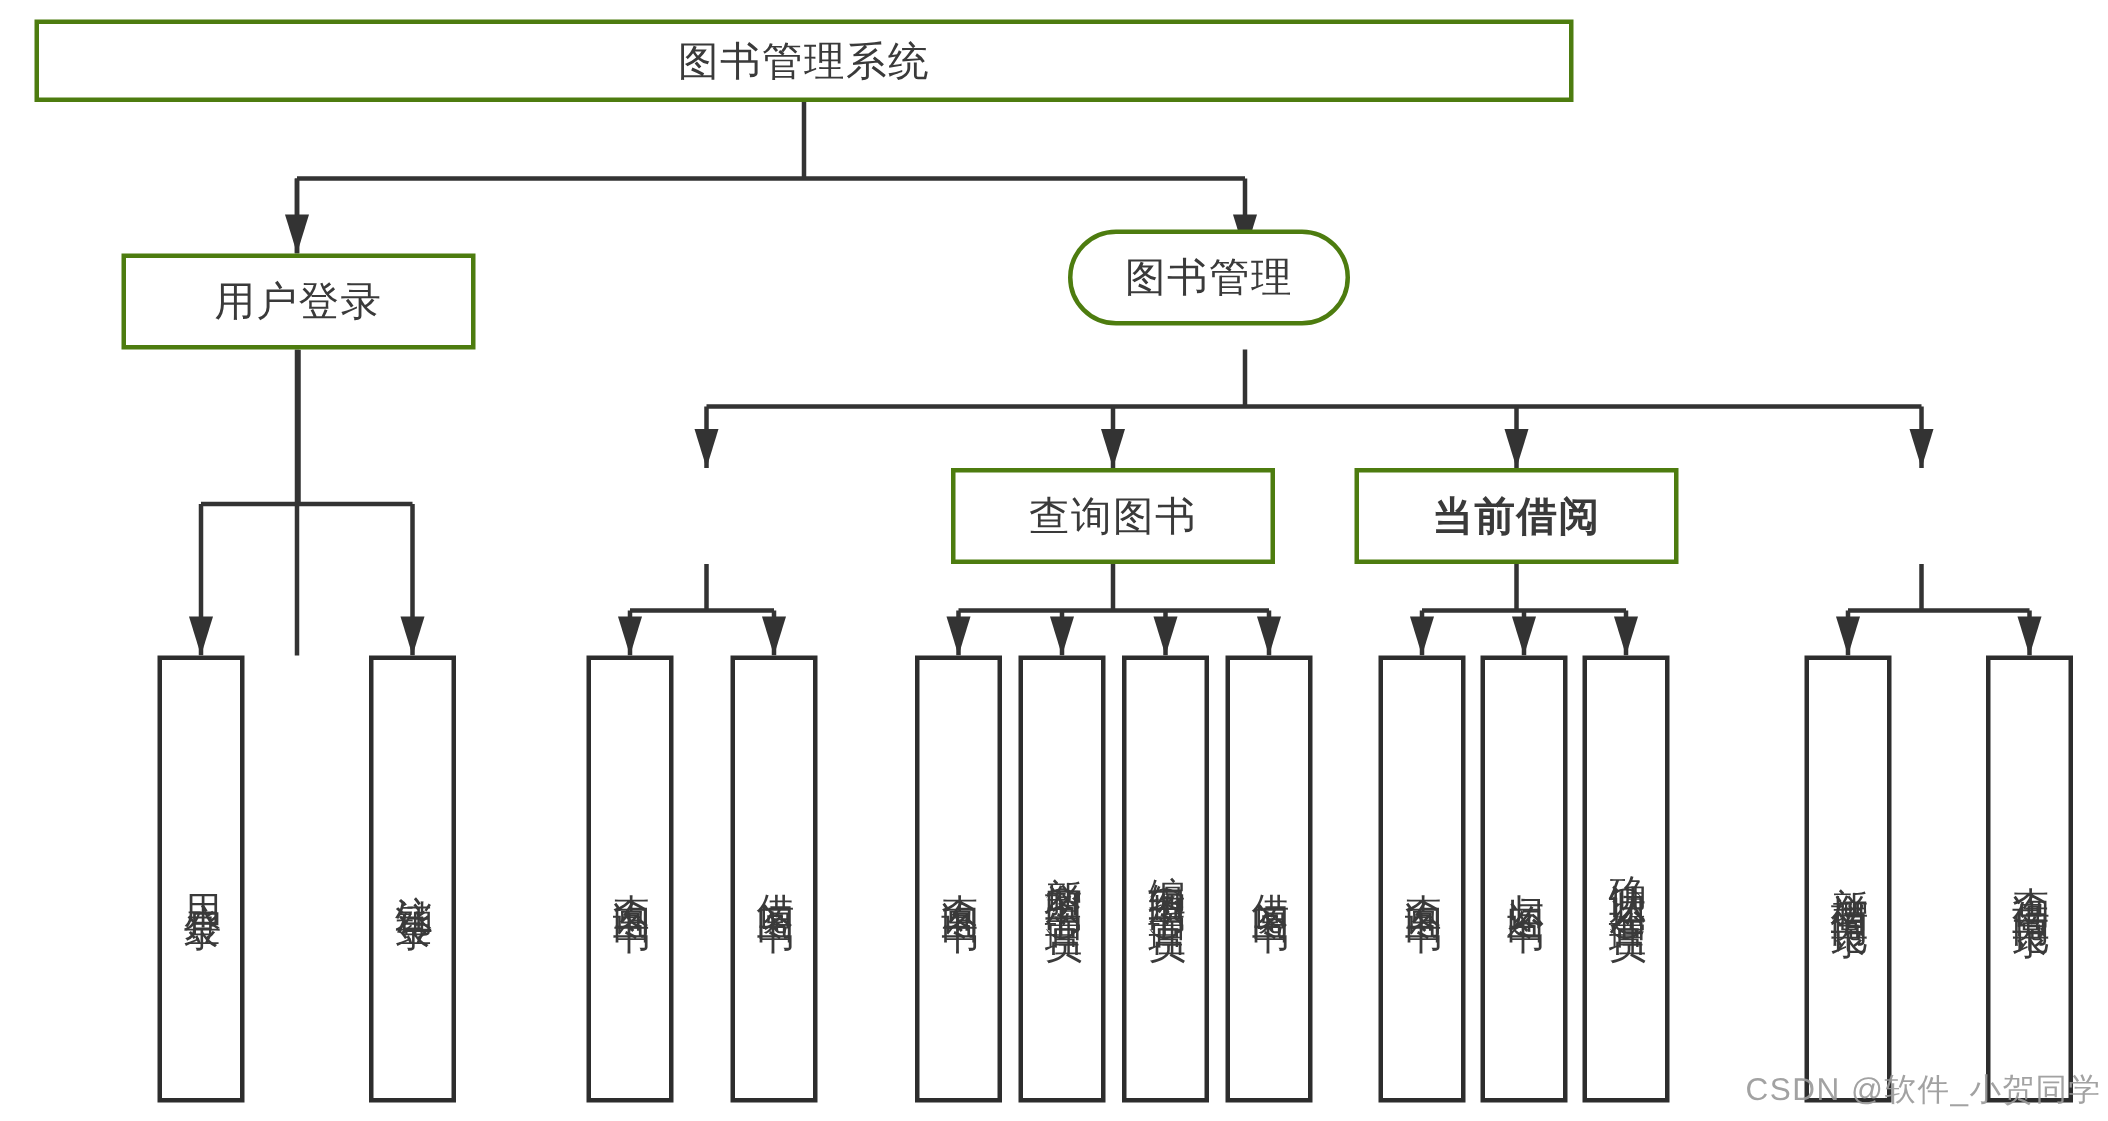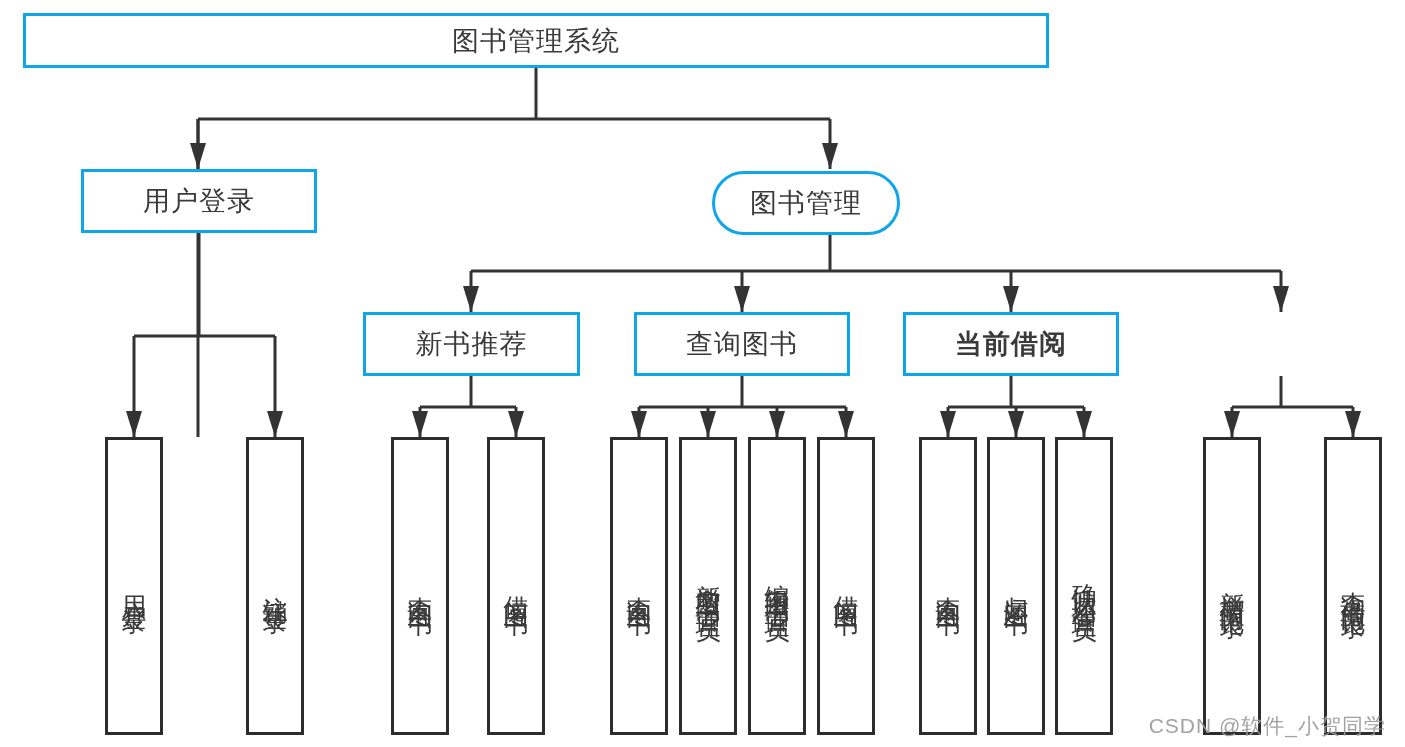--- a/index.html
+++ b/index.html
@@ -7,21 +7,21 @@
     position:relative;
     width:1405px;height:747px;
     background:#ffffff;
     font-family:"Liberation Sans",sans-serif;
     overflow:hidden;
   }
   .connectors{position:absolute;left:0;top:0;z-index:0;}
   .node{
     position:absolute;
     box-sizing:border-box;
-    border:3px solid #0ea5e9;
+    border:3px solid #4d7c0f;
     background:#ffffff;
     display:flex;align-items:center;justify-content:center;
     color:#3a3a3a;
     font-size:27px;
     letter-spacing:1px;
     z-index:1;
   }
   .leaf{
     position:absolute;
     box-sizing:border-box;
@@ -35,21 +35,21 @@
     writing-mode:vertical-rl;
     text-orientation:mixed;
     font-size:25px;
     letter-spacing:5px;
     color:#3a3a3a;
     line-height:1;
     white-space:nowrap;
   }
   .watermark{
     position:absolute;
-    right:19px;top:712px;
+    right:4px;top:712px;
     font-size:21px;
     color:rgba(154,154,154,0.92);
     letter-spacing:1px;
     z-index:3;
     white-space:nowrap;
   }
 </style>
 </head>
 <body>
 
@@ -97,27 +97,24 @@
     </g>
   </svg>
 
   <div class="node" style="left:23px;top:13px;width:1026px;height:55px;">
     <span>图书管理系统</span>
   </div>
 
   <div class="node" style="left:81px;top:169px;width:236px;height:64px;">
     <span>用户登录</span>
   </div>
-  <div class="node" style="left:712px;top:171px;width:188px;height:64px;border-radius:32px;">
+  <div class="node" style="left:712px;top:153px;width:188px;height:64px;border-radius:32px;">
     <span>图书管理</span>
   </div>
 
-  <div class="node" style="left:363px;top:312px;width:217px;height:64px;">
-    <span>新书推荐</span>
-  </div>
   <div class="node" style="left:634px;top:312px;width:216px;height:64px;">
     <span>查询图书</span>
   </div>
   <div class="node" style="left:903px;top:312px;width:216px;height:64px;font-weight:bold;">
     <span>当前借阅</span>
   </div>
 
   <div class="leaf" style="left:105px;">
     <span>用户登录</span>
   </div>

